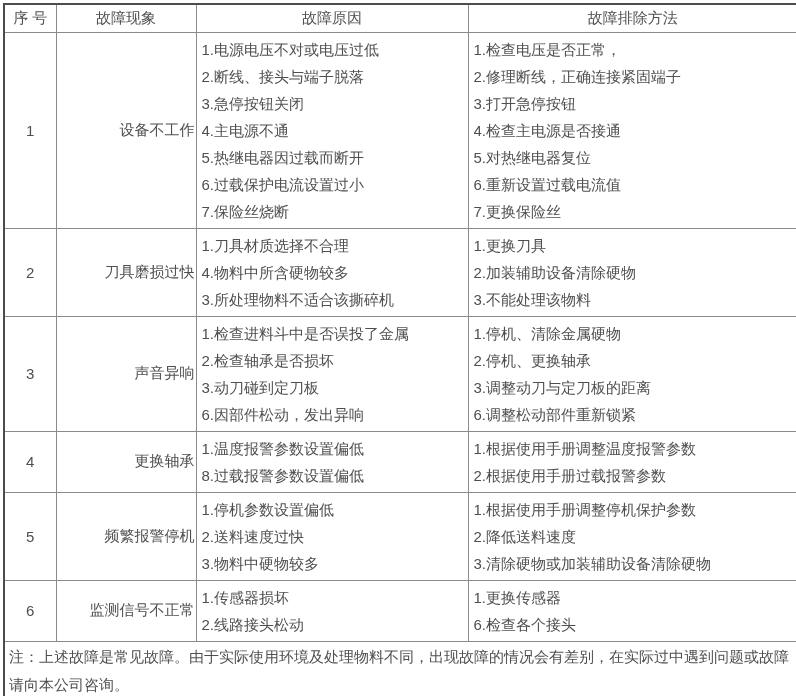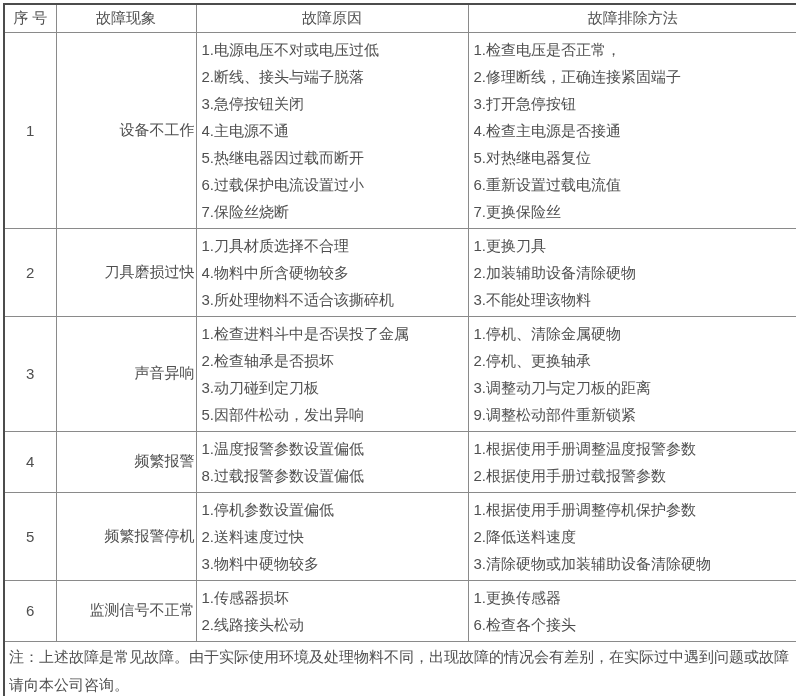--- a/index.html
+++ b/index.html
@@ -118,32 +118,32 @@
             <div class="line">3.不能处理该物料</div>
           </td>
         </tr>
         <tr>
           <td class="col-no">3</td>
           <td class="col-phen">声音异响</td>
           <td class="col-list">
             <div class="line">1.检查进料斗中是否误投了金属</div>
             <div class="line">2.检查轴承是否损坏</div>
             <div class="line">3.动刀碰到定刀板</div>
-            <div class="line">5.因部件松动，发出异响</div>
+            <div class="line">6.因部件松动，发出异响</div>
           </td>
           <td class="col-list">
             <div class="line">1.停机、清除金属硬物</div>
             <div class="line">2.停机、更换轴承</div>
             <div class="line">3.调整动刀与定刀板的距离</div>
-            <div class="line">9.调整松动部件重新锁紧</div>
+            <div class="line">6.调整松动部件重新锁紧</div>
           </td>
         </tr>
         <tr>
           <td class="col-no">4</td>
-          <td class="col-phen">频繁报警</td>
+          <td class="col-phen">更换轴承</td>
           <td class="col-list">
             <div class="line">1.温度报警参数设置偏低</div>
             <div class="line">8.过载报警参数设置偏低</div>
           </td>
           <td class="col-list">
             <div class="line">1.根据使用手册调整温度报警参数</div>
             <div class="line">2.根据使用手册过载报警参数</div>
           </td>
         </tr>
         <tr>

